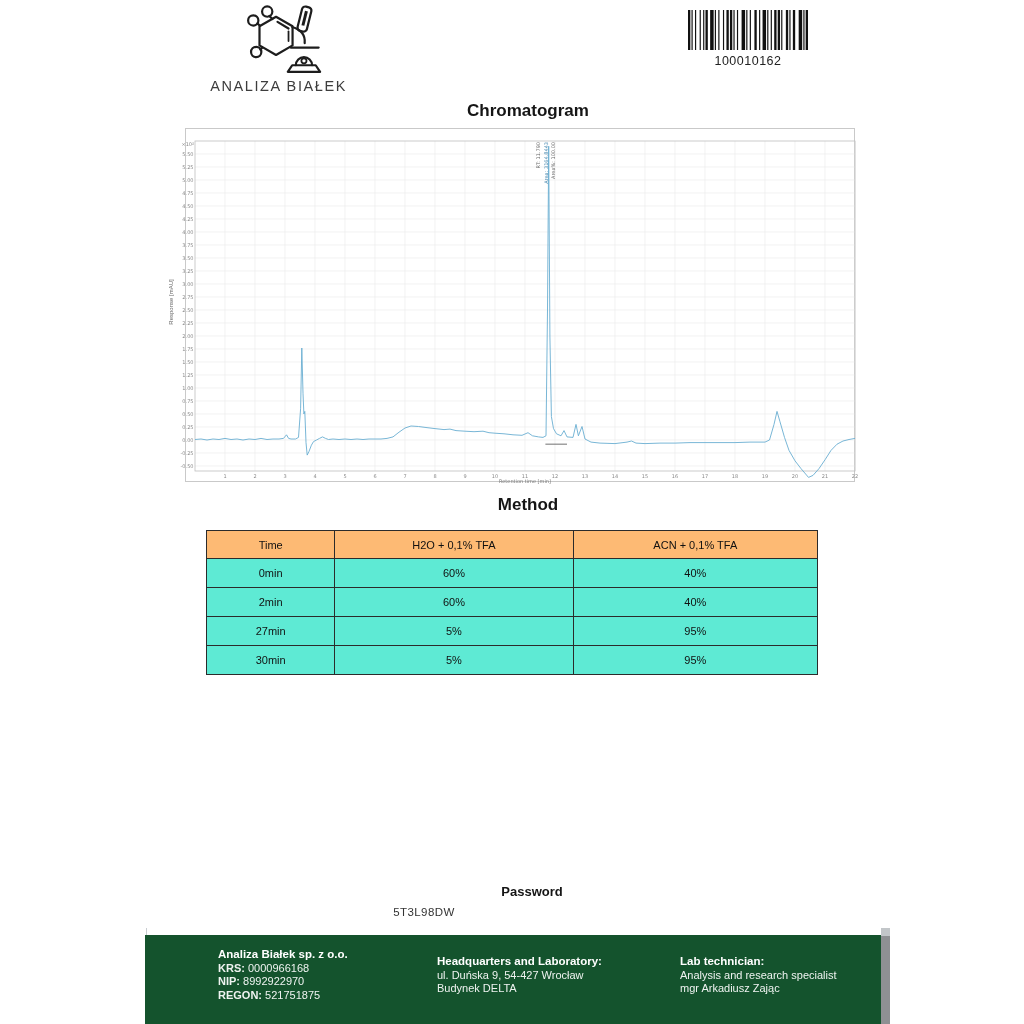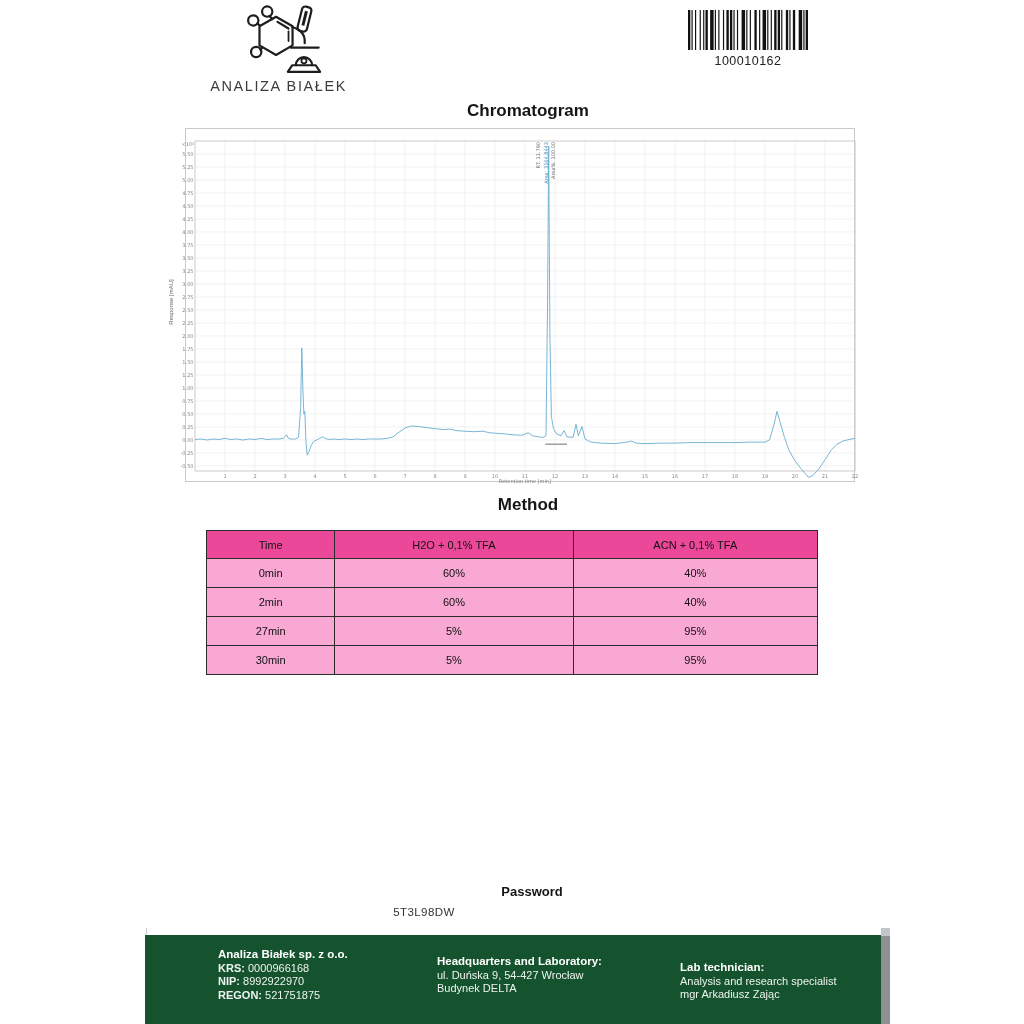--- a/index.html
+++ b/index.html
@@ -25,43 +25,43 @@
   .chart-wrap { position:absolute; left:185px; top:128px; width:670px; height:354px;
                 border:1px solid #c9c9c9; background:#fff; }
   #chart-svg { width:670px; height:354px; overflow:visible; font-family:"DejaVu Sans", sans-serif; }
   .ylabel { position:absolute; left:116px; top:299px; width:110px; text-align:center;
             transform:rotate(-90deg); font-size:6px; color:#666; }
 
   
   .method-table { position:absolute; left:206px; top:530px; width:612px;
                   border-collapse:collapse; font-size:11px; color:#111; }
   .method-table th, .method-table td { border:1.5px solid #2b2b2b; text-align:center; }
-  .method-table th { height:28px; background:#ec4899; font-weight:normal; }
-  .method-table td { height:29px; background:#f9a8d4; }
+  .method-table th { height:28px; background:#fdba74; font-weight:normal; }
+  .method-table td { height:29px; background:#5eead4; }
   .col-time { width:21%; } .col-a { width:39%; } .col-b { width:40%; }
 
   
   .password-label { position:absolute; left:0; width:1024px; top:884px; text-align:center;
                     font-size:13px; font-weight:bold; color:#151515;margin-left:20px; }
   .password-value { position:absolute; left:0; width:848px; top:906px; text-align:center;
                     font-size:11.5px; color:#333; letter-spacing:0.4px; }
 
   
   .footer { position:absolute; left:145px; top:935px; width:736px; height:89px;
             background:#14532d; color:#fff; }
   .footer-left-line { position:absolute; left:146px; top:928px; width:1px; height:96px; background:#c9cdd1; }
   .footer-shadow-corner { position:absolute; left:881px; top:928px; width:9px; height:8px; background:#c2c6c9; }
   .footer-shadow-strip { position:absolute; left:881px; top:936px; width:9px; height:88px; background:#8e9093; }
   .fcol { position:absolute; line-height:13.5px; font-size:11px; }
   .fcol .ftitle { font-weight:bold; font-size:11.5px; }
   .fcol .flabel { font-weight:bold; }
   .fcol .fline { color:rgba(255,255,255,0.93); }
   #fcol-company { left:73px; top:13px; }
   #fcol-hq { left:292px; top:20px; }
-  #fcol-tech { left:535px; top:20px;margin-top:6px; }
+  #fcol-tech { left:535px; top:20px; }
 </style>
 </head>
 <body>
 
 <div id="page">
 
   <div class="logo-block">
     <svg width="97" height="72" viewBox="0 0 132 98" fill="none" stroke="#1d1d1d" stroke-width="3" stroke-linecap="round" stroke-linejoin="round">
 
       <path d="M64,16 L86.5,29 L86.5,55 L64,68 L41.5,55 L41.5,29 Z"></path>

